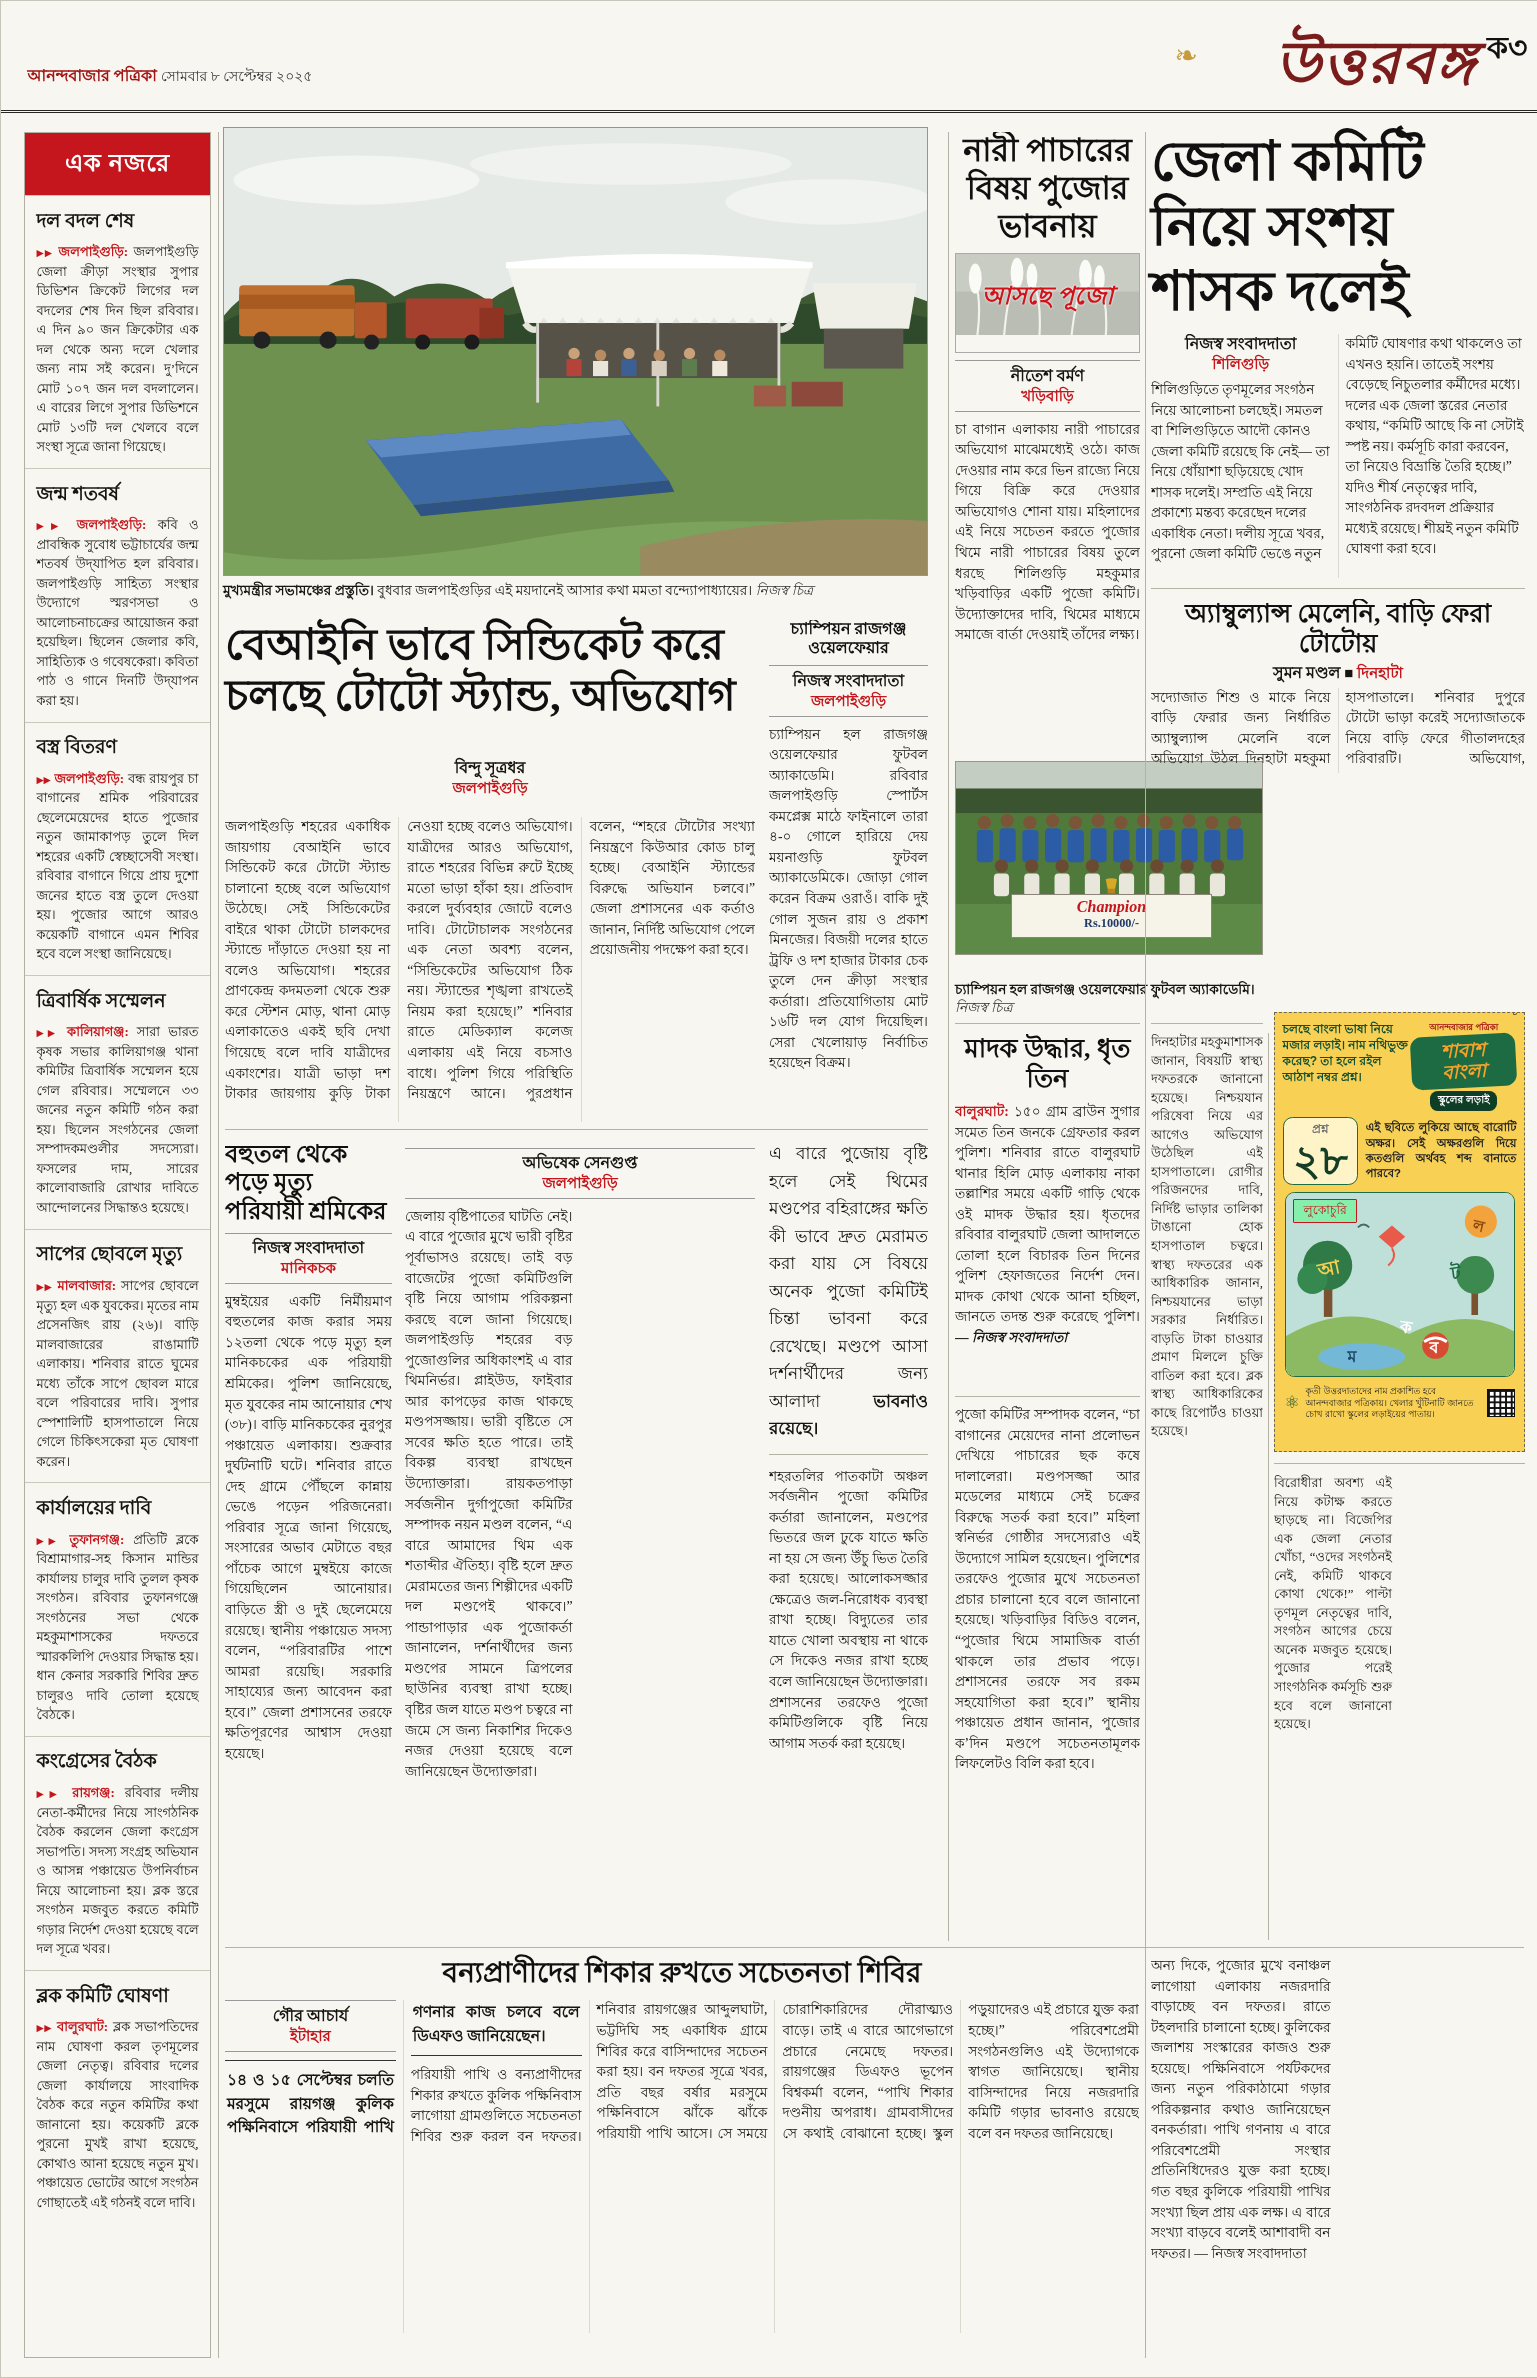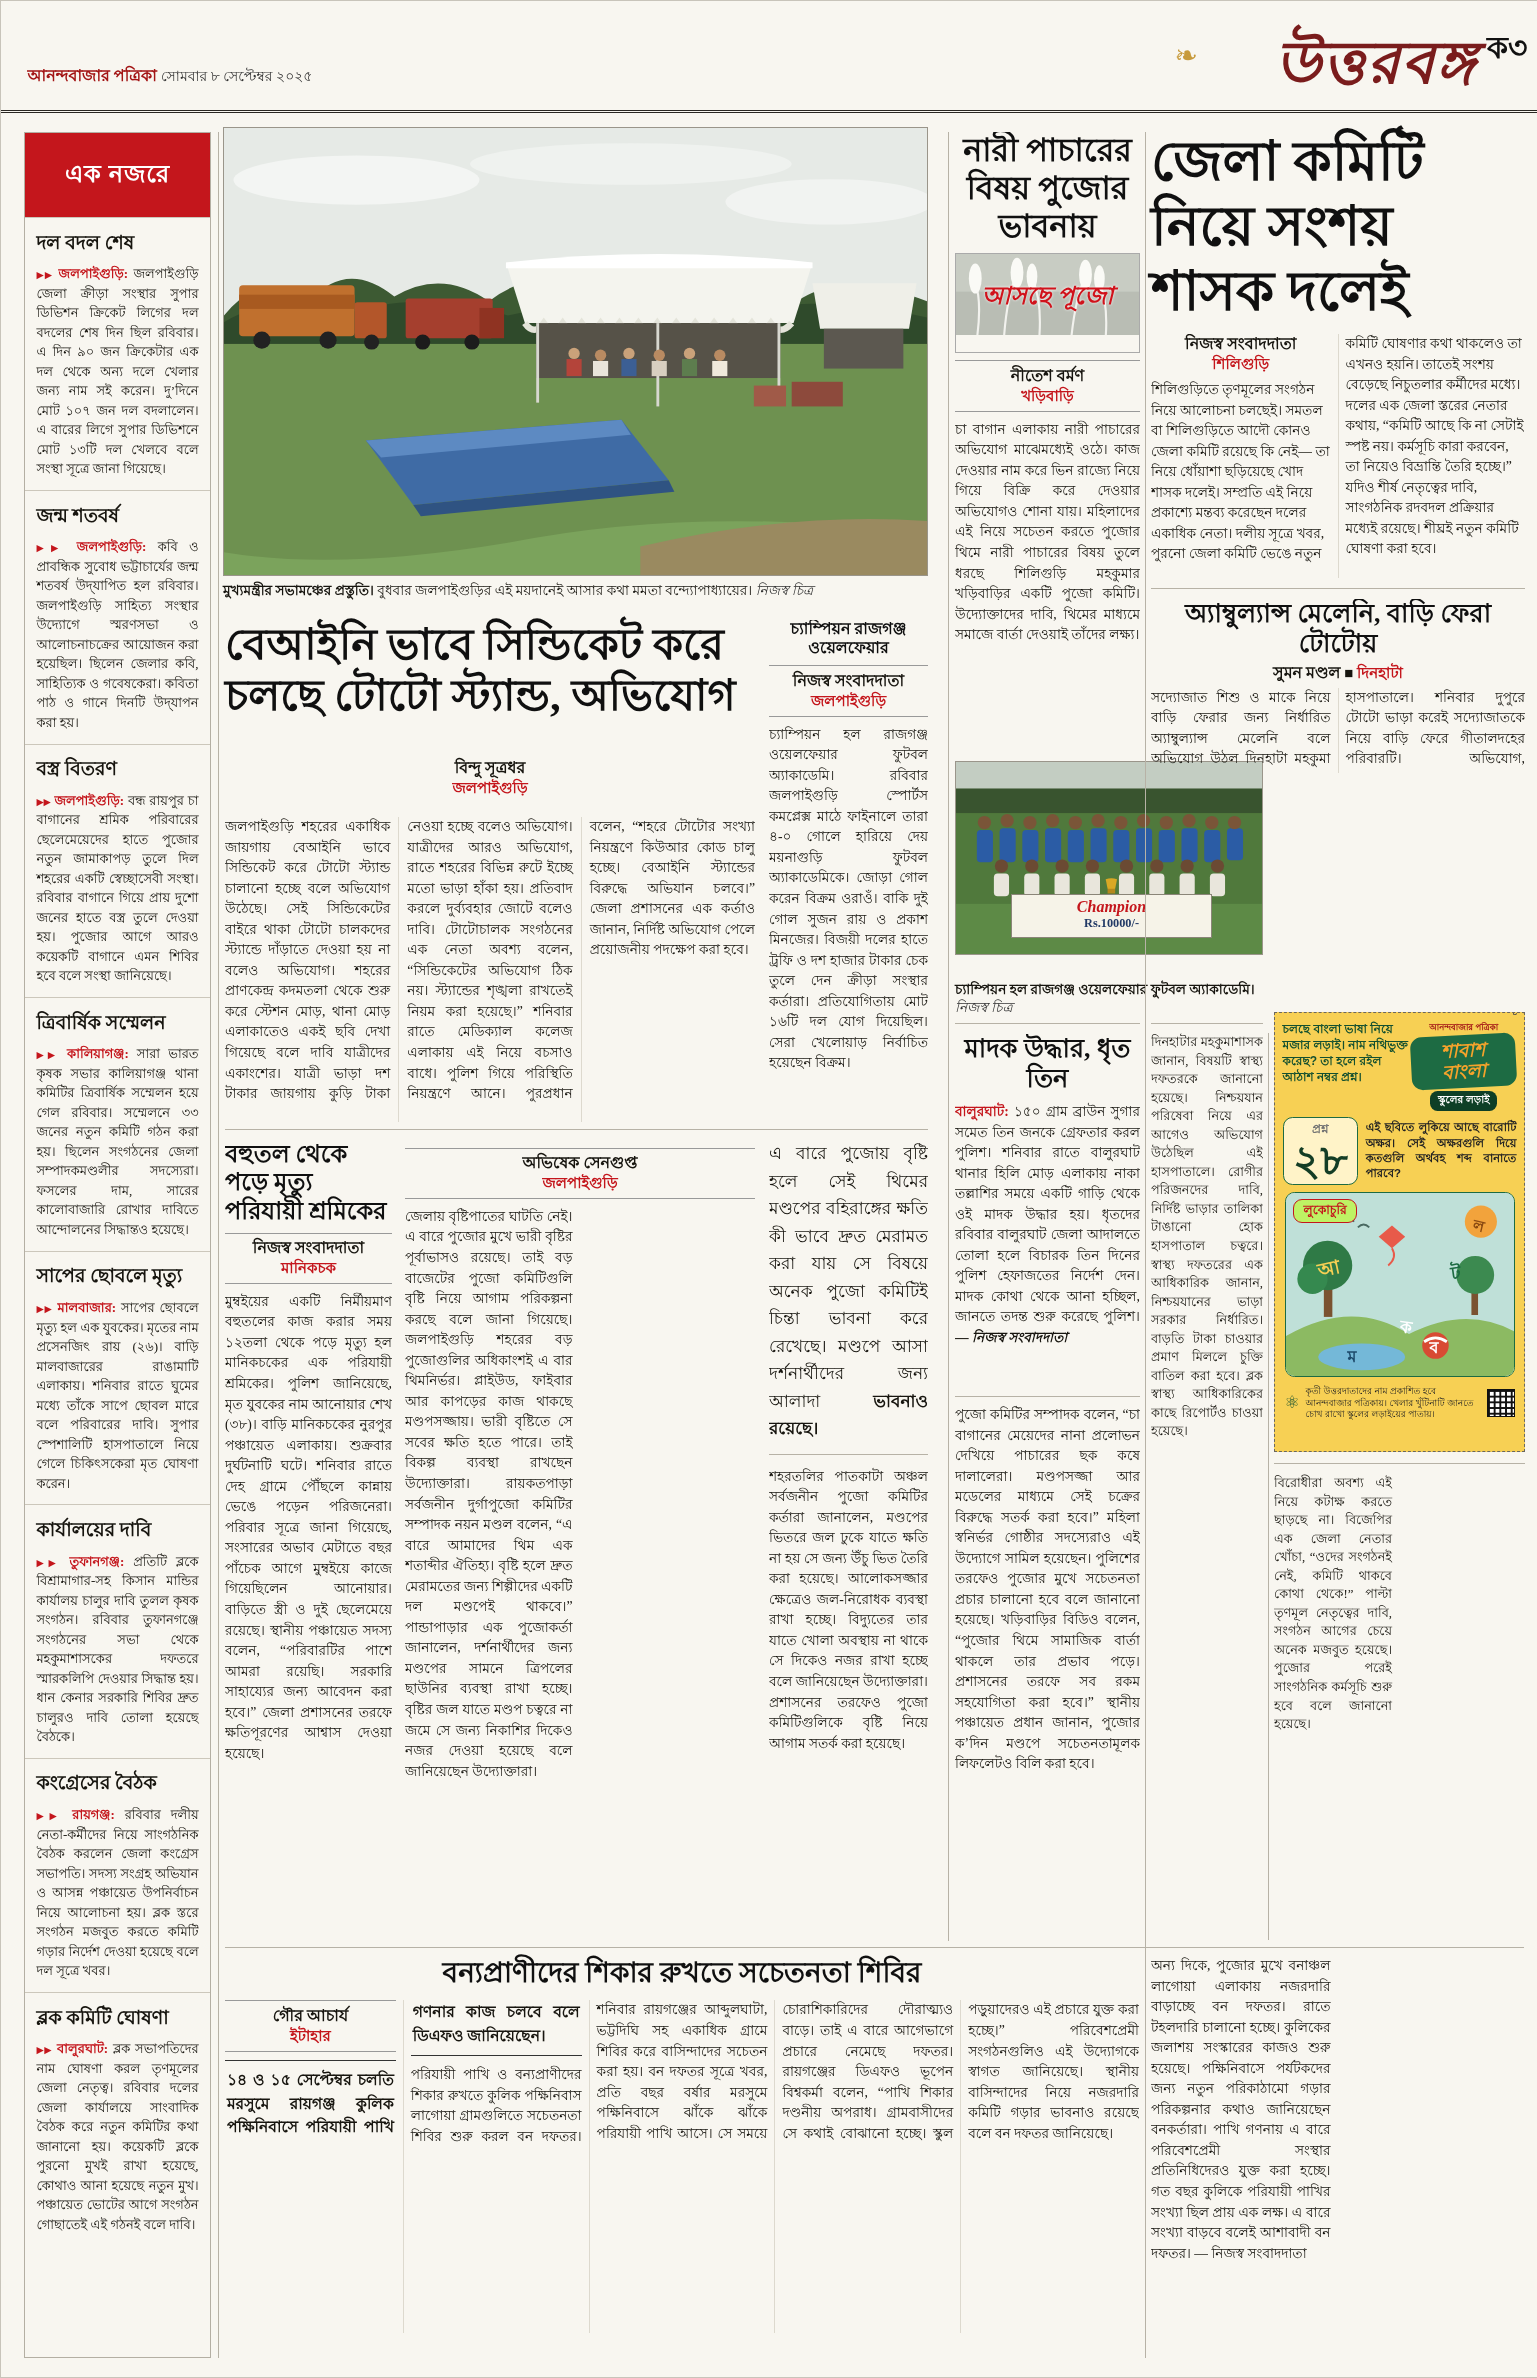--- a/index.html
+++ b/index.html
@@ -27,21 +27,21 @@
   .mast-paper{color:#a31515;font-weight:bold}
   .mast-date{color:#333;font-size:14px}
   .mast-logo{position:absolute;right:62px;top:17px;font-size:59px;font-weight:bold;font-style:italic;
              color:#7a1c1c;letter-spacing:1.9px;font-family:"Liberation Serif",serif}
   .mast-page{position:absolute;right:11.4px;top:23px;font-size:30px;font-weight:bold;color:#111}
   .mast-orn{position:absolute;right:341px;top:38px;font-size:28px;color:#c79a3b}
   
   .sb{position:absolute;left:23px;top:131px;width:187px;height:2226px;border:0.9px solid #b4afa3;
       background:#f8f6f0;overflow:hidden}
   .sb-head{background:#c4161c;color:#fff;font-size:24px;font-weight:bold;text-align:center;
-           padding:22px 0;letter-spacing:0.9px}
+           padding:11px 0;letter-spacing:0.9px}
   .sb-item{padding:9.5px 11.4px 11.4px;border-top:0.9px solid #ccc7bb}
   .sb-item:first-of-type{border-top:none}
   .sb-h{font-size:19px;font-weight:bold;margin-bottom:4.7px}
   .sb-b{font-size:13px;line-height:1.5;text-align:justify}
   .tri{color:#c4161c;font-size:9.5px;letter-spacing:-0.9px}
   
   .cap{font-size:13.7px;line-height:1.3}
   .cap b{font-weight:bold}
   .credit{font-style:italic;color:#333}
   
@@ -65,22 +65,22 @@
   .ad-sub{display:inline-block;background:#0e3f26;color:#fff;font-size:10.4px;font-weight:bold;
           padding:1.9px 7.6px;border-radius:7.6px;margin-top:2.8px}
   .ad-qrow{display:flex;align-items:center;padding:3.8px 7.6px}
   .ad-qchip{background:#fff3c8;border:1.9px solid #1d6b43;border-radius:9.5px;text-align:center;
             padding:1.9px 9.5px;margin-right:7.6px}
   .ad-qlab{font-size:12px;font-weight:bold;color:#737373}
   .ad-qnum{font-size:42px;font-weight:bold;color:#143d25;line-height:1}
   .ad-qtext{font-size:11.4px;font-weight:bold;color:#222;line-height:1.35;text-align:justify}
   .ad-scene{position:relative;margin:3.8px 9.5px;height:185px;border-radius:9.5px;overflow:hidden;
             border:1.9px solid #1d6b43;background:#bfe0d8}
-  .ad-tag{position:absolute;left:7.6px;top:5.7px;background:#bef264;border:1.4px solid #c4161c;color:#c4161c;
-          font-weight:bold;font-size:12.3px;padding:0.9px 9.5px;border-radius:9px;z-index:3}
+  .ad-tag{position:absolute;left:7.6px;top:5.7px;background:#86efac;border:1.4px solid #c4161c;color:#c4161c;
+          font-weight:normal;font-size:12.3px;padding:0.9px 9.5px;border-radius:1px;z-index:3}
   .hidden-letter{position:absolute;font-weight:bold;z-index:2;font-family:"Liberation Serif",serif}
   .ad-foot{display:flex;align-items:center;gap:5.7px;padding:4.7px 9.5px;font-size:9px;line-height:1.3;color:#222}
   .qr{width:28px;height:28px;flex:0 0 28px;background:#fff;border:1.9px solid #111;
       background-image:linear-gradient(90deg,#111 1.9px,transparent 1.9px),linear-gradient(#111 1.9px,transparent 1.9px);
       background-size:5.7px 5.7px}
   .atom{font-size:17px;color:#14502f}
   
   .banner{position:absolute;left:55px;top:132px;width:201px;height:44px;background:#f6f3e8;
           border:0.9px solid #8a8578;text-align:center;line-height:1.15;padding-top:2.8px}
   .banner-l1{color:#c4161c;font-size:16px;font-weight:bold;font-style:italic}

